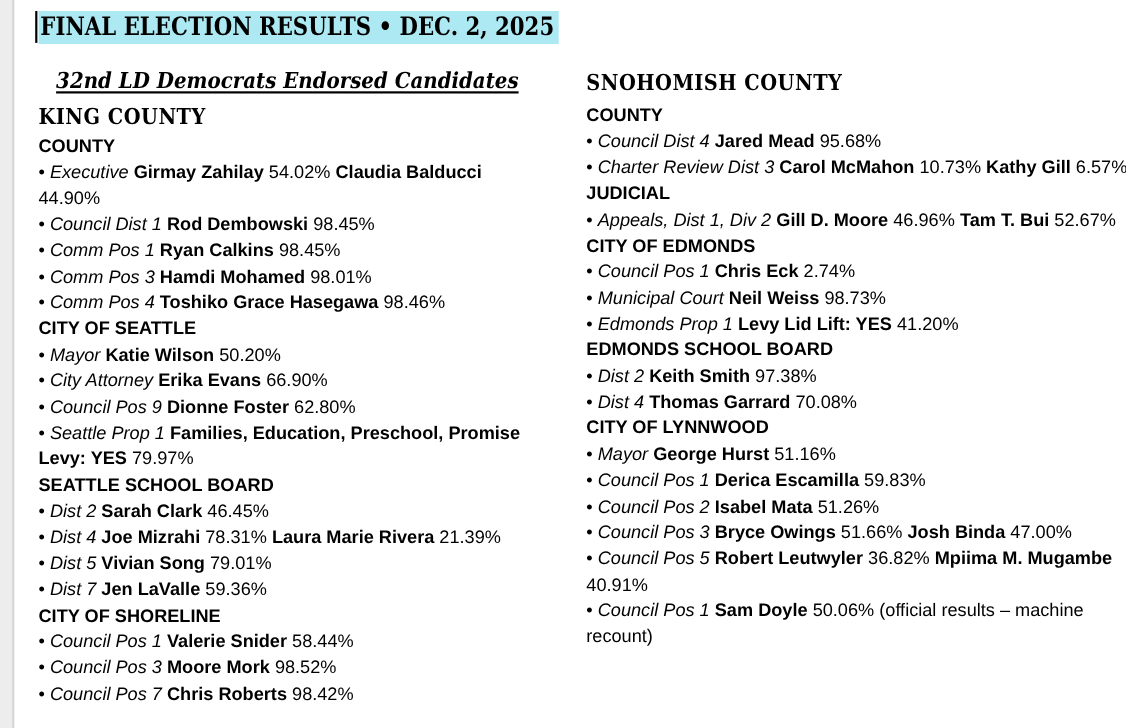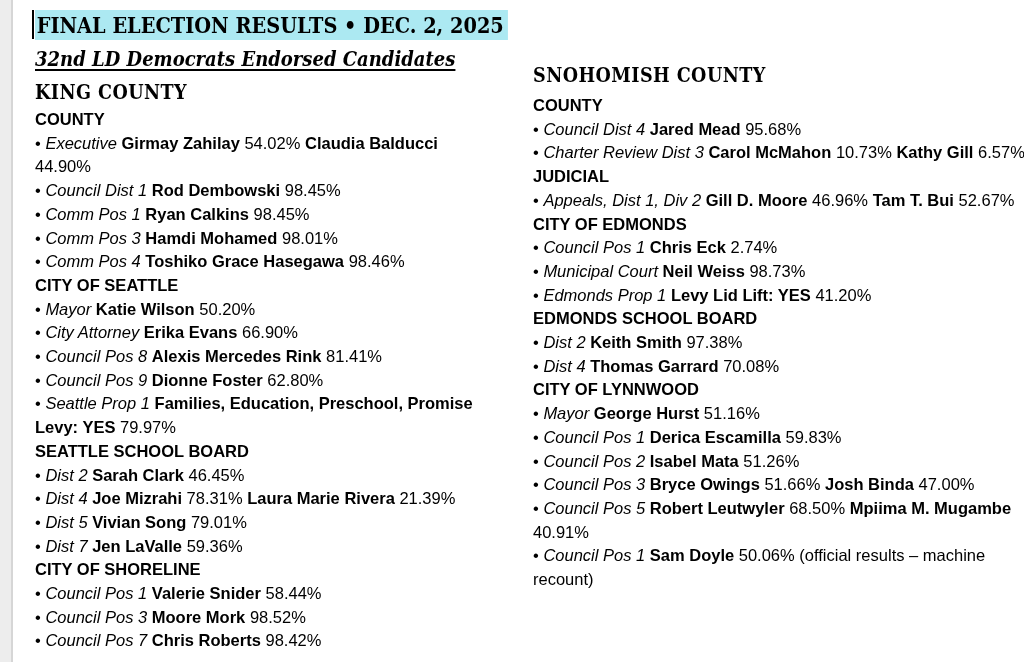--- a/index.html
+++ b/index.html
@@ -26,37 +26,37 @@
   .col-left  { left: 35px; top: 10px; width: 458px; }
   .col-right { left: 533px; top: 64px; width: 500px; }
 
   
   .slab {
     font-family: "DejaVu Serif", serif;
     font-weight: bold;
     white-space: nowrap;
   }
 
-  .title-line { position: relative; height: 30px; margin-bottom: 7px; }
+  .title-line { position: relative; height: 30px; margin-bottom: 21px; }
   .caret {
     position: absolute; left: -3px; top: 0;
     width: 2px; height: 29px;
     background: #000;
     z-index: 2;
   }
   .doc-title {
     display: inline-block;
     font-size: 23px;
     line-height: 26px;
     padding: 2px 5px 2px 2px;
     transform: scaleX(0.84);
     transform-origin: 0 50%;
   }
 
-  .subtitle-line { height: 25px; margin-bottom: 9px; }
+  .subtitle-line { height: 25px; margin-bottom: 9px; margin-left: 16px; }
   .doc-subtitle {
     display: inline-block;
     font-size: 20px;
     font-style: italic;
     text-decoration: underline;
     text-underline-offset: 3px;
     transform: scaleX(0.90);
     transform-origin: 0 50%;
   }
 
@@ -96,21 +96,20 @@
   <div class="sections">
       <div class="section-header">COUNTY</div>
       <div class="result-row"><span class="bullet">• </span><span class="seg-office">Executive</span> <span class="seg-name">Girmay Zahilay</span> <span class="seg-pct">54.02%</span> <span class="seg-name">Claudia Balducci</span> <span class="seg-pct">44.90%</span> </div>
       <div class="result-row"><span class="bullet">• </span><span class="seg-office">Council Dist 1</span> <span class="seg-name">Rod Dembowski</span> <span class="seg-pct">98.45%</span> </div>
       <div class="result-row"><span class="bullet">• </span><span class="seg-office">Comm Pos 1</span> <span class="seg-name">Ryan Calkins</span> <span class="seg-pct">98.45%</span> </div>
       <div class="result-row"><span class="bullet">• </span><span class="seg-office">Comm Pos 3</span> <span class="seg-name">Hamdi Mohamed</span> <span class="seg-pct">98.01%</span> </div>
       <div class="result-row"><span class="bullet">• </span><span class="seg-office">Comm Pos 4</span> <span class="seg-name">Toshiko Grace Hasegawa</span> <span class="seg-pct">98.46%</span> </div>
       <div class="section-header">CITY OF SEATTLE</div>
       <div class="result-row"><span class="bullet">• </span><span class="seg-office">Mayor</span> <span class="seg-name">Katie Wilson</span> <span class="seg-pct">50.20%</span> </div>
       <div class="result-row"><span class="bullet">• </span><span class="seg-office">City Attorney</span> <span class="seg-name">Erika Evans</span> <span class="seg-pct">66.90%</span> </div>
-      <div class="result-row"><span class="bullet">• </span><span class="seg-office">Council Pos 8</span> <span class="seg-name">Alexis Mercedes Rink</span> <span class="seg-pct">81.41%</span> </div>
       <div class="result-row"><span class="bullet">• </span><span class="seg-office">Council Pos 9</span> <span class="seg-name">Dionne Foster</span> <span class="seg-pct">62.80%</span> </div>
       <div class="result-row"><span class="bullet">• </span><span class="seg-office">Seattle Prop 1</span> <span class="seg-name">Families, Education, Preschool, Promise Levy: YES</span> <span class="seg-pct">79.97%</span> </div>
       <div class="section-header">SEATTLE SCHOOL BOARD</div>
       <div class="result-row"><span class="bullet">• </span><span class="seg-office">Dist 2</span> <span class="seg-name">Sarah Clark</span> <span class="seg-pct">46.45%</span> </div>
       <div class="result-row"><span class="bullet">• </span><span class="seg-office">Dist 4</span> <span class="seg-name">Joe Mizrahi</span> <span class="seg-pct">78.31%</span> <span class="seg-name">Laura Marie Rivera</span> <span class="seg-pct">21.39%</span> </div>
       <div class="result-row"><span class="bullet">• </span><span class="seg-office">Dist 5</span> <span class="seg-name">Vivian Song</span> <span class="seg-pct">79.01%</span> </div>
       <div class="result-row"><span class="bullet">• </span><span class="seg-office">Dist 7</span> <span class="seg-name">Jen LaValle</span> <span class="seg-pct">59.36%</span> </div>
       <div class="section-header">CITY OF SHORELINE</div>
       <div class="result-row"><span class="bullet">• </span><span class="seg-office">Council Pos 1</span> <span class="seg-name">Valerie Snider</span> <span class="seg-pct">58.44%</span> </div>
       <div class="result-row"><span class="bullet">• </span><span class="seg-office">Council Pos 3</span> <span class="seg-name">Moore Mork</span> <span class="seg-pct">98.52%</span> </div>
@@ -131,16 +130,16 @@
       <div class="result-row"><span class="bullet">• </span><span class="seg-office">Municipal Court</span> <span class="seg-name">Neil Weiss</span> <span class="seg-pct">98.73%</span> </div>
       <div class="result-row"><span class="bullet">• </span><span class="seg-office">Edmonds Prop 1</span> <span class="seg-name">Levy Lid Lift: YES</span> <span class="seg-pct">41.20%</span> </div>
       <div class="section-header">EDMONDS SCHOOL BOARD</div>
       <div class="result-row"><span class="bullet">• </span><span class="seg-office">Dist 2</span> <span class="seg-name">Keith Smith</span> <span class="seg-pct">97.38%</span> </div>
       <div class="result-row"><span class="bullet">• </span><span class="seg-office">Dist 4</span> <span class="seg-name">Thomas Garrard</span> <span class="seg-pct">70.08%</span> </div>
       <div class="section-header">CITY OF LYNNWOOD</div>
       <div class="result-row"><span class="bullet">• </span><span class="seg-office">Mayor</span> <span class="seg-name">George Hurst</span> <span class="seg-pct">51.16%</span> </div>
       <div class="result-row"><span class="bullet">• </span><span class="seg-office">Council Pos 1</span> <span class="seg-name">Derica Escamilla</span> <span class="seg-pct">59.83%</span> </div>
       <div class="result-row"><span class="bullet">• </span><span class="seg-office">Council Pos 2</span> <span class="seg-name">Isabel Mata</span> <span class="seg-pct">51.26%</span> </div>
       <div class="result-row"><span class="bullet">• </span><span class="seg-office">Council Pos 3</span> <span class="seg-name">Bryce Owings</span> <span class="seg-pct">51.66%</span> <span class="seg-name">Josh Binda</span> <span class="seg-pct">47.00%</span> </div>
-      <div class="result-row"><span class="bullet">• </span><span class="seg-office">Council Pos 5</span> <span class="seg-name">Robert Leutwyler</span> <span class="seg-pct">68.50%</span> <span class="seg-name">Mpiima M. Mugambe</span> <span class="seg-pct">40.91%</span> </div>
+      <div class="result-row"><span class="bullet">• </span><span class="seg-office">Council Pos 5</span> <span class="seg-name">Robert Leutwyler</span> <span class="seg-pct">36.82%</span> <span class="seg-name">Mpiima M. Mugambe</span> <span class="seg-pct">40.91%</span> </div>
       <div class="result-row"><span class="bullet">• </span><span class="seg-office">Council Pos 1</span> <span class="seg-name">Sam Doyle</span> <span class="seg-pct">50.06%</span> <span class="seg-note">(official results – machine recount)</span> </div>
     </div>
 </div>
 
 </body></html>

